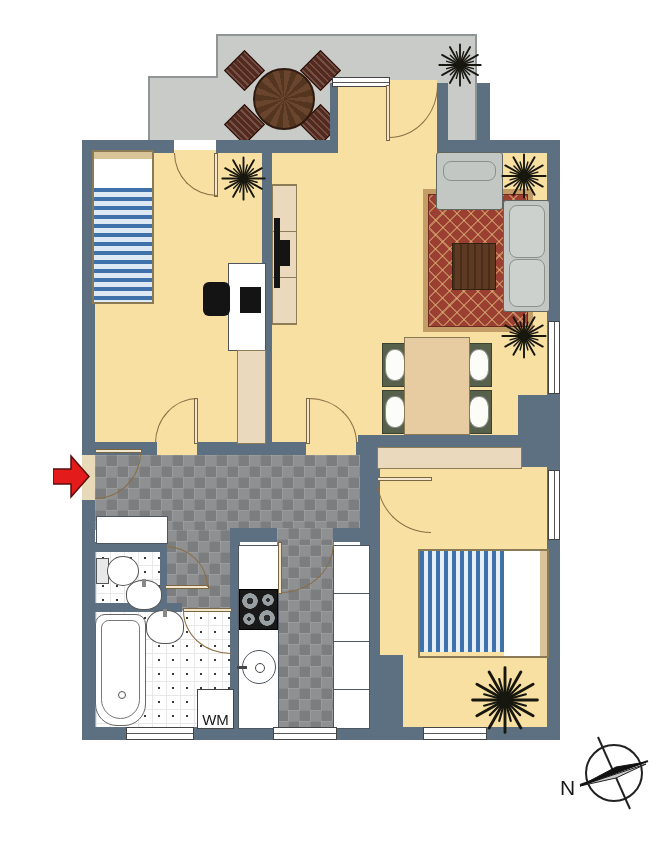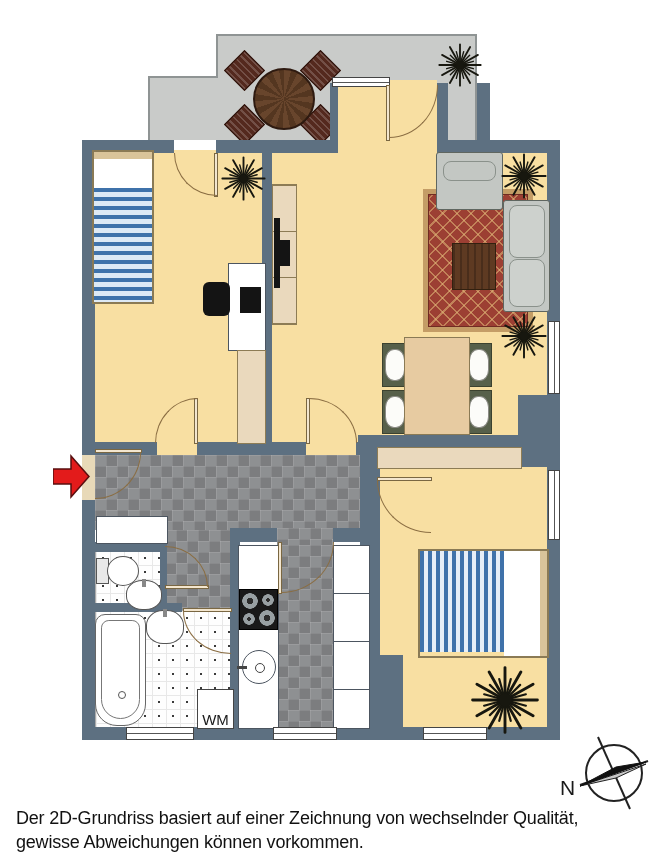--- a/index.html
+++ b/index.html
@@ -275,18 +275,14 @@
 
   <svg class="abs" style="left:576px;top:731px;width:76px;height:80px" viewBox="0 0 76 80">
     <circle cx="38" cy="42" r="28" fill="none" stroke="#222" stroke-width="2"></circle>
     <line x1="22" y1="6" x2="54" y2="78" stroke="#222" stroke-width="2"></line>
     <line x1="4" y1="54" x2="72" y2="30" stroke="#222" stroke-width="2"></line>
     <polygon points="4,55 70,33 40,47" fill="#c8c8c8" stroke="#222" stroke-width="1"></polygon>
     <polygon points="4,55 70,31 40,36" fill="#111" stroke="#111" stroke-width="1"></polygon>
   </svg>
   <div class="north" style="left:560px;top:776px">N</div>
 
-  <div class="disclaimer">
-    <div>Der 2D-Grundriss basiert auf einer Zeichnung von wechselnder Qualität,</div>
-    <div>gewisse Abweichungen können vorkommen.</div>
-  </div>
 
 </div>
 
 </body></html>

